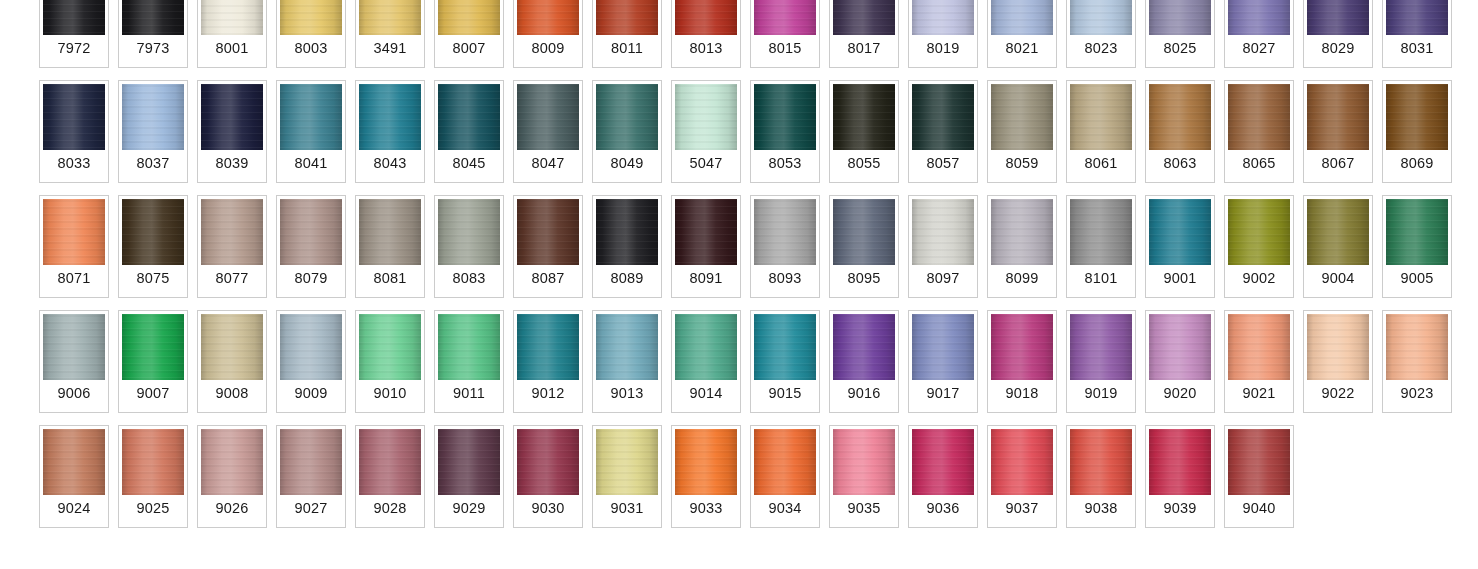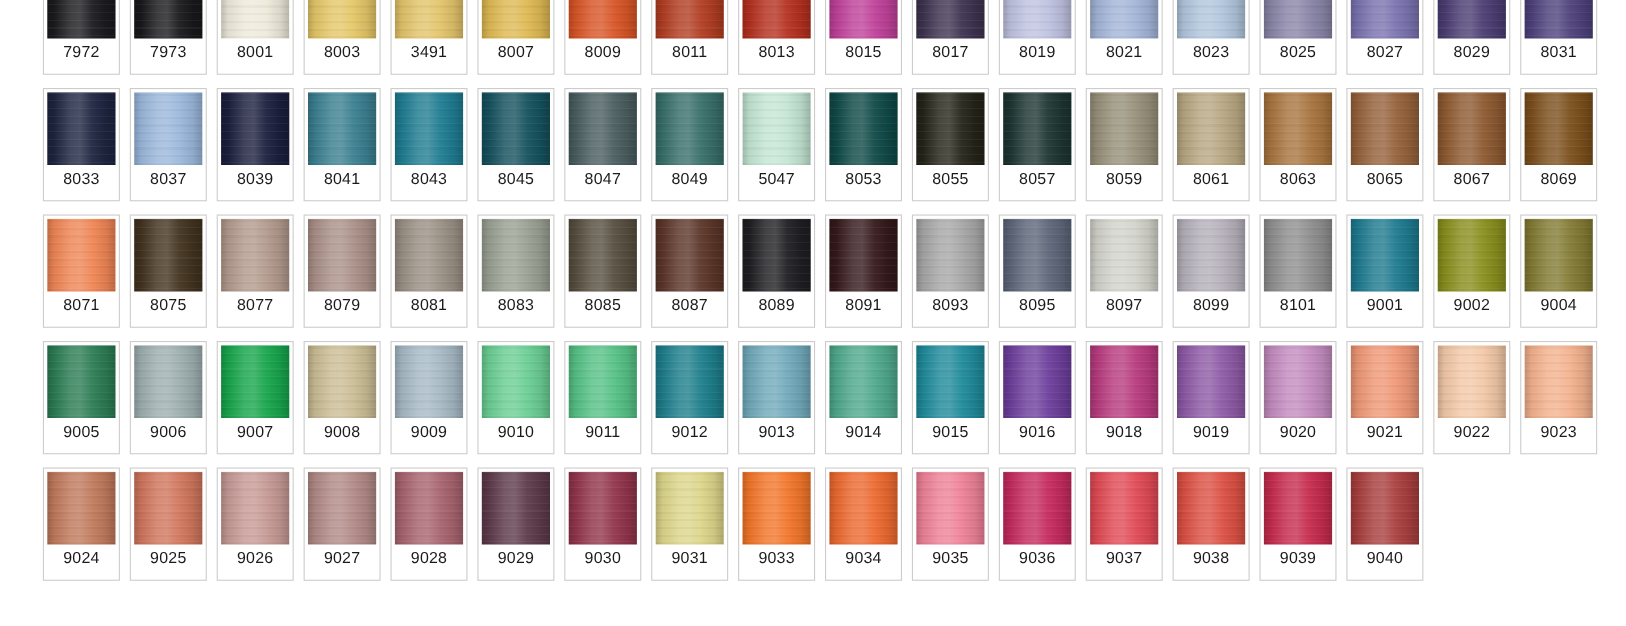--- a/index.html
+++ b/index.html
@@ -250,24 +250,20 @@
       </div>
       <div class="swatch-card">
         <div class="swatch-spool" style="background-color: rgb(154, 144, 132);"></div>
         <div class="swatch-code">8081</div>
       </div>
       <div class="swatch-card">
         <div class="swatch-spool" style="background-color: rgb(154, 160, 147);"></div>
         <div class="swatch-code">8083</div>
       </div>
       <div class="swatch-card">
-        <div class="swatch-spool" style="background-color: rgb(87, 79, 64);"></div>
-        <div class="swatch-code">8085</div>
-      </div>
-      <div class="swatch-card">
         <div class="swatch-spool" style="background-color: rgb(92, 53, 40);"></div>
         <div class="swatch-code">8087</div>
       </div>
       <div class="swatch-card">
         <div class="swatch-spool" style="background-color: rgb(31, 31, 35);"></div>
         <div class="swatch-code">8089</div>
       </div>
       <div class="swatch-card">
         <div class="swatch-spool" style="background-color: rgb(53, 25, 28);"></div>
         <div class="swatch-code">8091</div>
@@ -344,20 +340,24 @@
         <div class="swatch-spool" style="background-color: rgb(79, 169, 140);"></div>
         <div class="swatch-code">9014</div>
       </div>
       <div class="swatch-card">
         <div class="swatch-spool" style="background-color: rgb(31, 139, 155);"></div>
         <div class="swatch-code">9015</div>
       </div>
       <div class="swatch-card">
         <div class="swatch-spool" style="background-color: rgb(109, 62, 156);"></div>
         <div class="swatch-code">9016</div>
+      </div>
+      <div class="swatch-card">
+        <div class="swatch-spool" style="background-color: rgb(127, 139, 192);"></div>
+        <div class="swatch-code">9017</div>
       </div>
       <div class="swatch-card">
         <div class="swatch-spool" style="background-color: rgb(185, 59, 127);"></div>
         <div class="swatch-code">9018</div>
       </div>
       <div class="swatch-card">
         <div class="swatch-spool" style="background-color: rgb(142, 90, 166);"></div>
         <div class="swatch-code">9019</div>
       </div>
       <div class="swatch-card">

